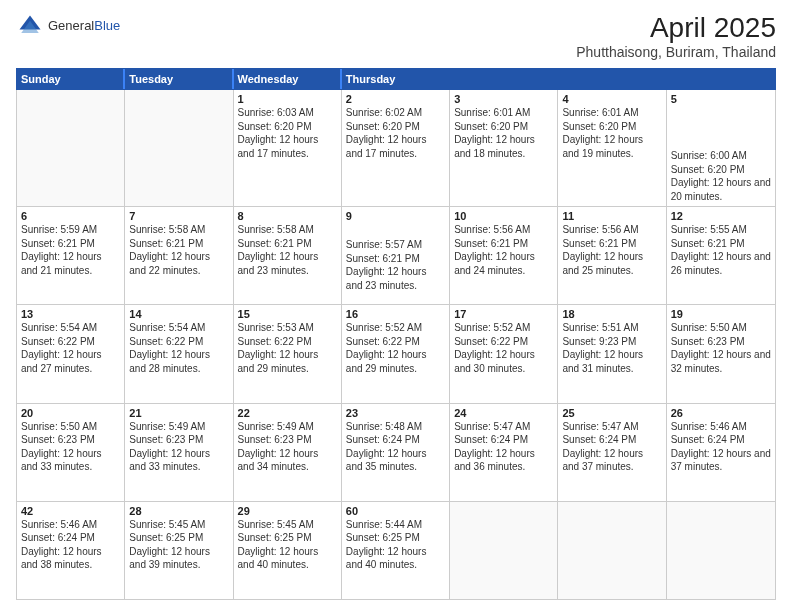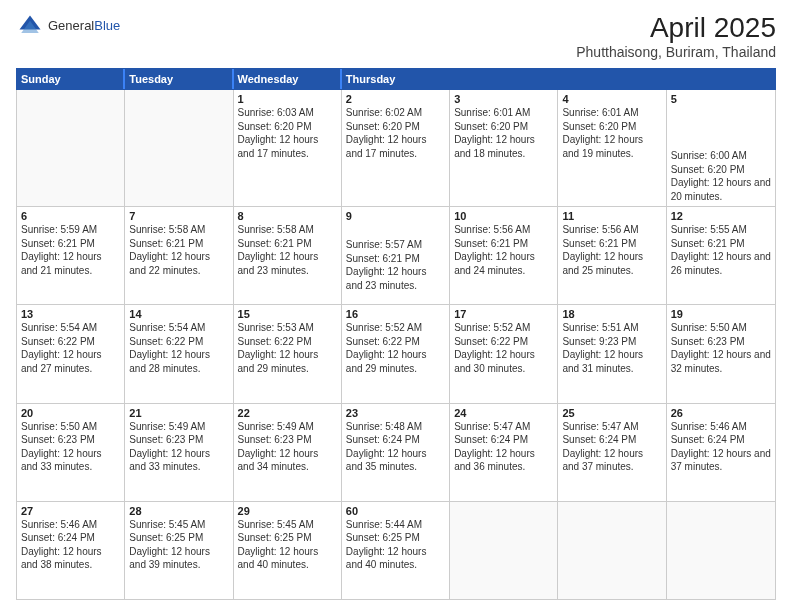--- a/index.html
+++ b/index.html
@@ -303,21 +303,21 @@
           </div>
           <div class="cal-cell">
             <span class="day-number">26</span>
             <div class="cell-info" style="white-space: pre-line;">Sunrise: 5:46 AM
 Sunset: 6:24 PM
 Daylight: 12 hours and 37 minutes.</div>
           </div>
         </div>
         <div class="cal-week">
           <div class="cal-cell">
-            <span class="day-number">27</span>
+            <span class="day-number">42</span>
             <div class="cell-info" style="white-space: pre-line;">Sunrise: 5:46 AM
 Sunset: 6:24 PM
 Daylight: 12 hours and 38 minutes.</div>
           </div>
           <div class="cal-cell">
             <span class="day-number">28</span>
             <div class="cell-info" style="white-space: pre-line;">Sunrise: 5:45 AM
 Sunset: 6:25 PM
 Daylight: 12 hours and 39 minutes.</div>
           </div>

